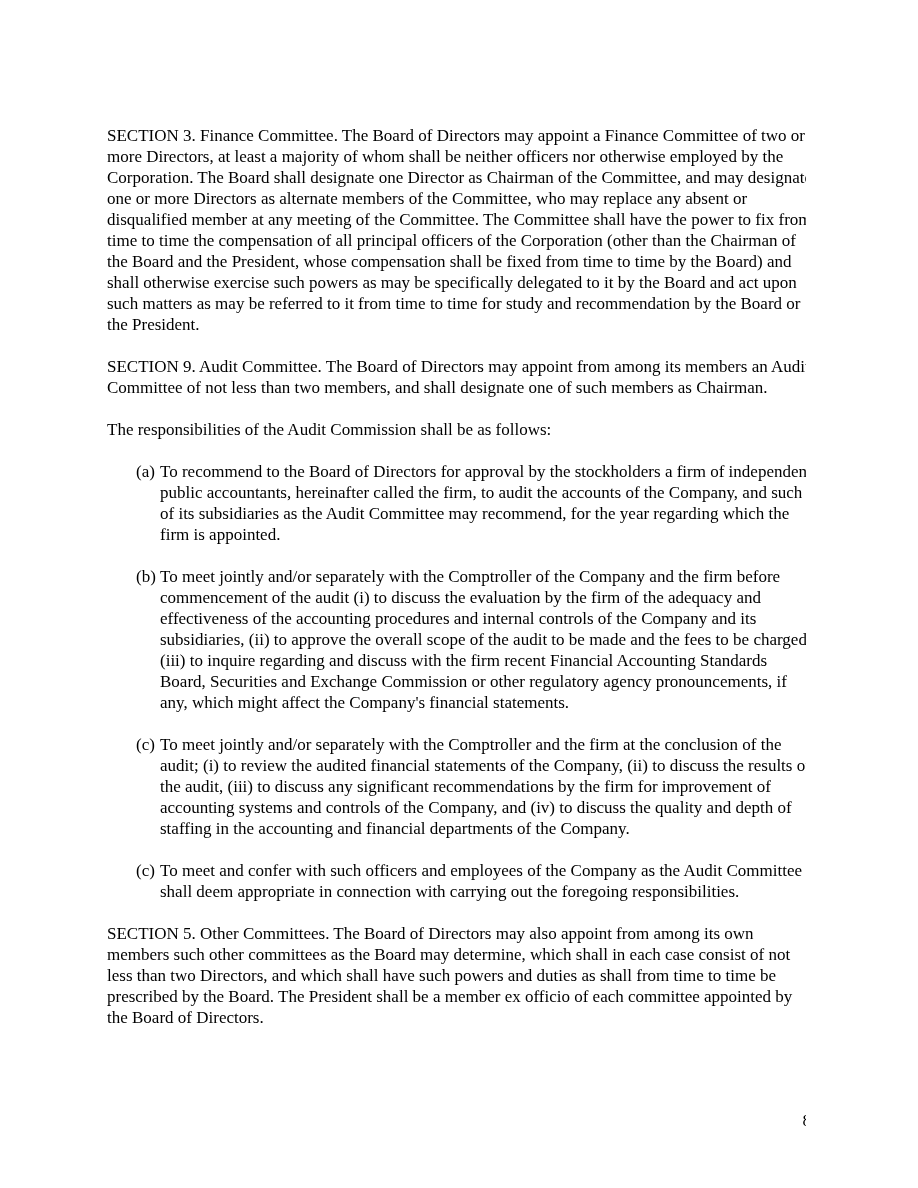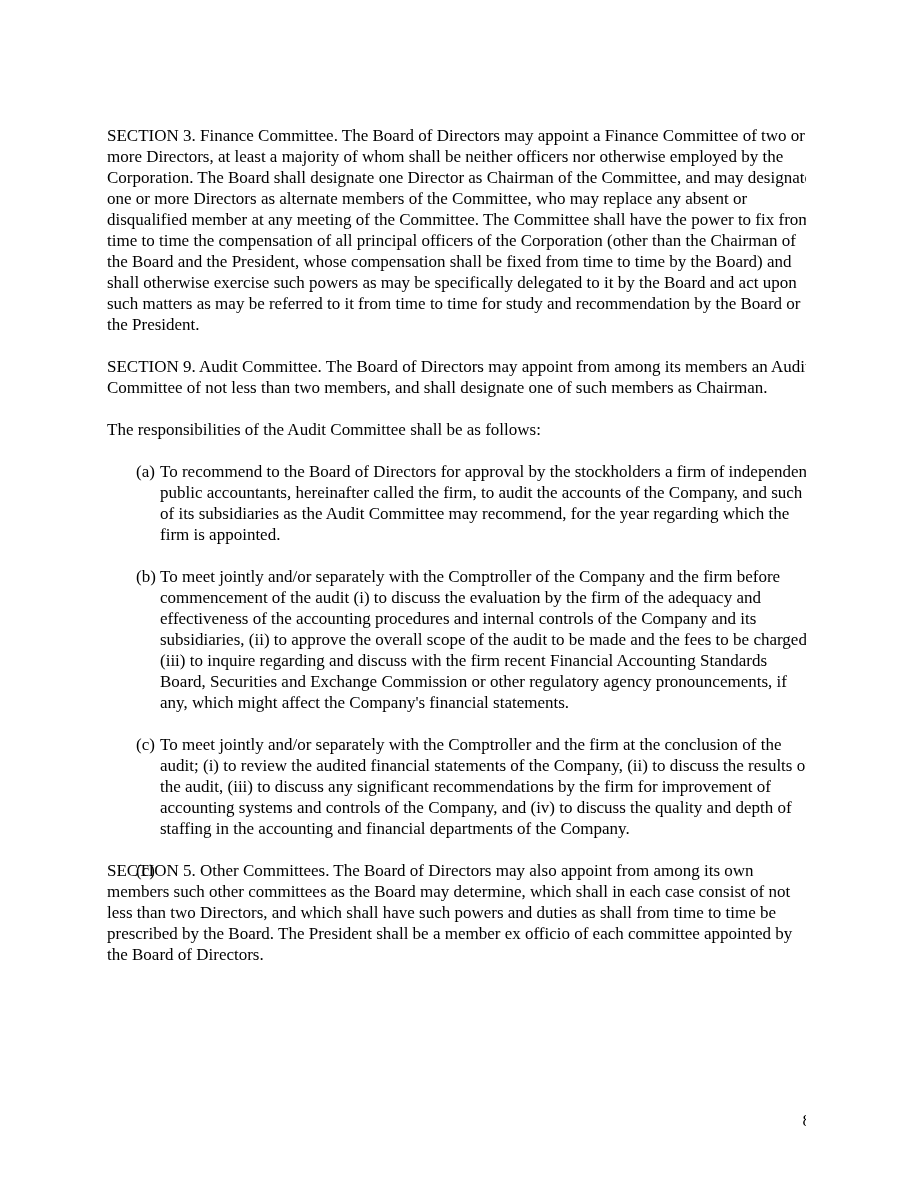--- a/index.html
+++ b/index.html
@@ -55,39 +55,40 @@
 <body>
 
 <div class="doc-page">
 
   <div class="doc-content">
 
     <p class="para">SECTION 3. Finance Committee. The Board of Directors may appoint a Finance Committee of two or more Directors, at least a majority of whom shall be neither officers nor otherwise employed by the Corporation. The Board shall designate one Director as Chairman of the Committee, and may designate one or more Directors as alternate members of the Committee, who may replace any absent or disqualified member at any meeting of the Committee. The Committee shall have the power to fix from time to time the compensation of all principal officers of the Corporation (other than the Chairman of the Board and the President, whose compensation shall be fixed from time to time by the Board) and shall otherwise exercise such powers as may be specifically delegated to it by the Board and act upon such matters as may be referred to it from time to time for study and recommendation by the Board or the President.</p>
 
     <p class="para">SECTION 9. Audit Committee. The Board of Directors may appoint from among its members an Audit Committee of not less than two members, and shall designate one of such members as Chairman.</p>
 
-    <p class="para">The responsibilities of the Audit Committee shall be as follows:</p>
+    <p class="para">The responsibilities of the Audit Commission shall be as follows:</p>
 
     <div class="list-item">
       <span class="list-marker">(a)</span>
       <span class="list-text">To recommend to the Board of Directors for approval by the stockholders a firm of independent public accountants, hereinafter called the firm, to audit the accounts of the Company, and such of its subsidiaries as the Audit Committee may recommend, for the year regarding which the firm is appointed.</span>
     </div>
 
     <div class="list-item">
       <span class="list-marker">(b)</span>
       <span class="list-text">To meet jointly and/or separately with the Comptroller of the Company and the firm before commencement of the audit (i) to discuss the evaluation by the firm of the adequacy and effectiveness of the accounting procedures and internal controls of the Company and its subsidiaries, (ii) to approve the overall scope of the audit to be made and the fees to be charged, (iii) to inquire regarding and discuss with the firm recent Financial Accounting Standards Board, Securities and Exchange Commission or other regulatory agency pronouncements, if any, which might affect the Company's financial statements.</span>
     </div>
 
     <div class="list-item">
       <span class="list-marker">(c)</span>
       <span class="list-text">To meet jointly and/or separately with the Comptroller and the firm at the conclusion of the audit; (i) to review the audited financial statements of the Company, (ii) to discuss the results of the audit, (iii) to discuss any significant recommendations by the firm for improvement of accounting systems and controls of the Company, and (iv) to discuss the quality and depth of staffing in the accounting and financial departments of the Company.</span>
     </div>
 
     <div class="list-item">
       <span class="list-marker">(c)</span>
+      <span class="list-text">To meet and confer with such officers and employees of the Company as the Audit Committee shall deem appropriate in connection with carrying out the foregoing responsibilities.</span>
     </div>
 
     <p class="para">SECTION 5. Other Committees. The Board of Directors may also appoint from among its own members such other committees as the Board may determine, which shall in each case consist of not less than two Directors, and which shall have such powers and duties as shall from time to time be prescribed by the Board. The President shall be a member ex officio of each committee appointed by the Board of Directors.</p>
 
   </div>
 
   <div class="page-number">8</div>
 
 </div>
 

